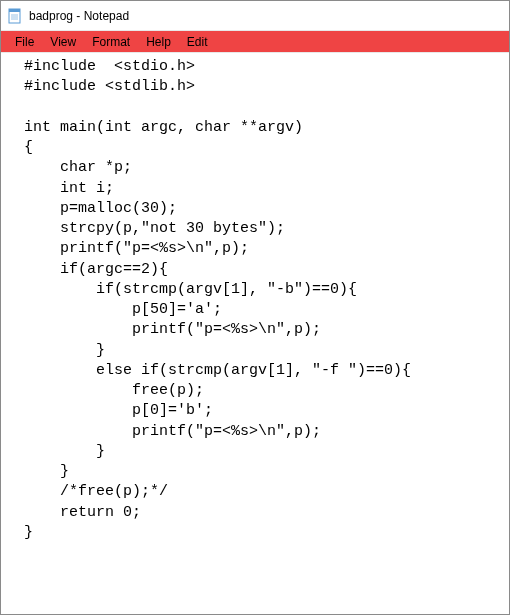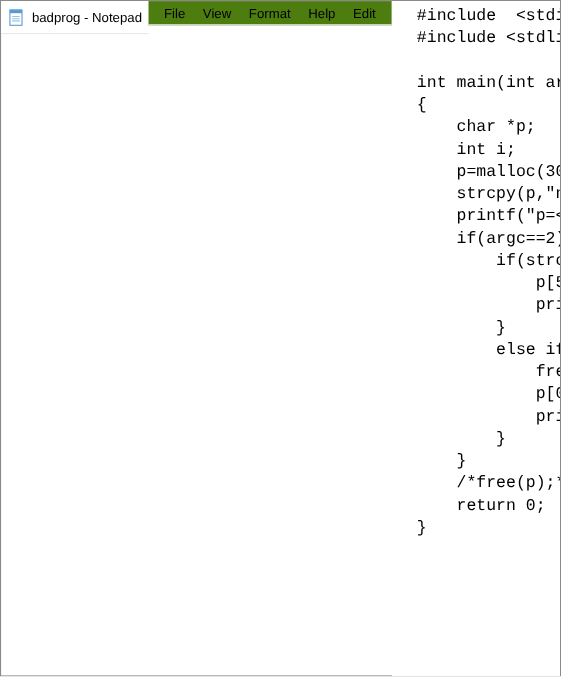--- a/index.html
+++ b/index.html
@@ -1,21 +1,21 @@
 <!DOCTYPE html>
 <html><head>
 <meta charset="utf-8">
 <style>
   * { margin: 0; padding: 0; box-sizing: border-box; }
   html, body { width: 510px; height: 615px; font-family: "Segoe UI", Tahoma, sans-serif; background: #fff; }
-  .window { width: 510px; height: 615px; border: 1px solid #8a8a8a; background: #fff; display: flex; flex-direction: row; }
+  .window { width: 510px; height: 615px; border: 1px solid #8a8a8a; background: #fff; display: flex; flex-direction: column; }
   .titlebar { height: 30px; background: #fff; display: flex; align-items: center; padding: 0 6px; border-bottom: 1px solid #e8e8e8; }
   .app-icon { width: 16px; height: 16px; margin-right: 6px; flex-shrink: 0; }
   .title-text { font-size: 12px; color: #000; }
-  .menubar { height: 22px; background: #4d7c0f; display: flex; align-items: center; padding: 0 6px; gap: 0; border-bottom: 1px solid #e8e8e8; }
+  .menubar { height: 22px; background: #ef4444; display: flex; align-items: center; padding: 0 6px; gap: 0; border-bottom: 1px solid #e8e8e8; }
   .menu-item { font-size: 12px; color: #000; padding: 2px 8px; cursor: default; }
   .editor { flex: 1; padding: 4px 23px; font-family: Consolas, "Courier New", monospace; font-size: 15px; line-height: 1.35; white-space: pre; color: #000; overflow: auto; background: #fff; }
 </style>
 </head>
 <body>
 
 <div class="window">
 
   <div class="titlebar">
     <span class="app-icon">

